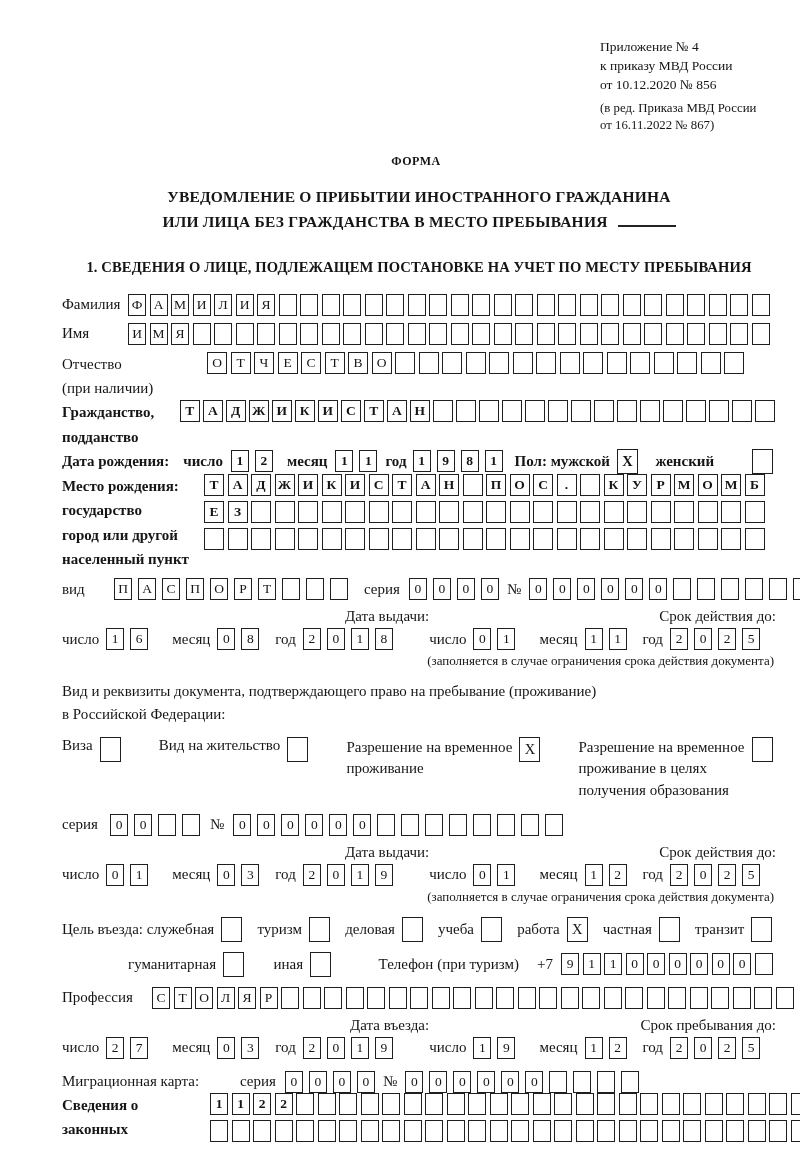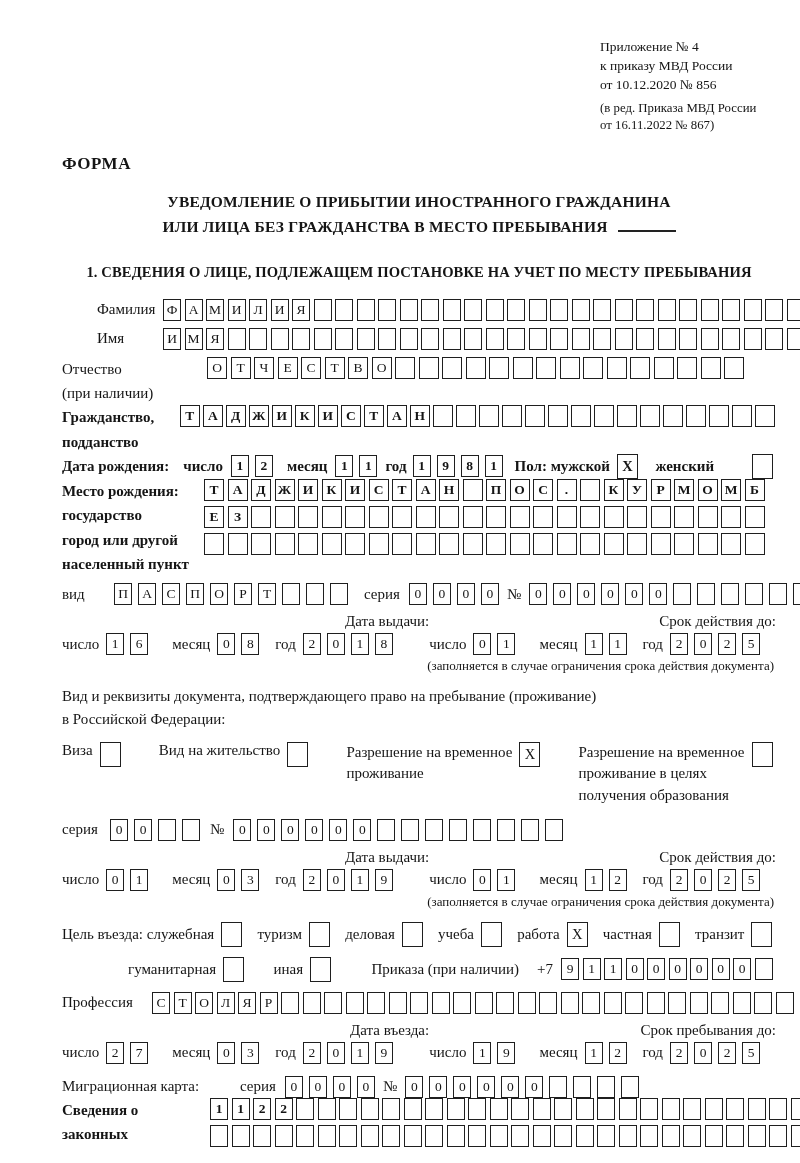--- a/index.html
+++ b/index.html
@@ -1,34 +1,34 @@
 <!DOCTYPE html>
 <html><head>
 <meta charset="utf-8">
 <style>
   html,body{margin:0;padding:0;background:#fff;}
   body{width:800px;height:1163px;font-family:"Liberation Serif","DejaVu Serif",serif;color:#151515;}
   .page{box-sizing:border-box;width:800px;height:1163px;padding:38px 24px 12px 62px;overflow:hidden;}
   .appendix{width:176px;margin-left:auto;font-size:13.5px;line-height:1.4;}
   .appendix .amend{font-size:12.8px;margin-top:5px;line-height:1.35;}
-  .forma{text-align:left;font-weight:bold;font-size:17px;margin:20px 6px 0 0;letter-spacing:.5px;}
+  .forma{text-align:center;font-weight:bold;font-size:12px;margin:20px 6px 0 0;letter-spacing:.5px;}
   .title{text-align:center;font-weight:bold;font-size:15.5px;line-height:1.6;margin-top:16px;letter-spacing:.2px;}
   .blank-underline{display:inline-block;width:58px;border-bottom:2px solid #222;margin-left:10px;vertical-align:baseline;}
   .sec-head{font-weight:bold;font-size:14.6px;margin-top:24px;text-align:center;letter-spacing:.1px;}
   .frow{display:flex;align-items:center;margin-top:7px;}
   .frow.top{align-items:flex-start;}
   .lbl{font-size:15px;flex-shrink:0;}
   .lblcol{flex-shrink:0;font-size:15px;line-height:1.62;}
   .grid{display:inline-flex;flex-wrap:nowrap;}
   .gridcol .grid{display:flex;margin-top:0;}
   .gridcol .grid + .grid{margin-top:5px;}
   .cell{box-sizing:border-box;width:18px;height:22px;border:1.6px solid #1f1f1f;margin-right:3.5px;display:inline-flex;align-items:center;justify-content:center;font-size:13.5px;flex-shrink:0;background:#fff;}
   .g-sp .cell{margin-right:6px;}
   .cbgrid .cell{width:21px;height:25px;font-size:14.5px;}
-  .w-fam{width:66px;margin-left:35px;}
+  .w-fam{width:66px;}
   .w-vid{width:52px;}
   .datepair{display:flex;margin-top:8px;}
   .dp-left{width:375px;}
   .dp-right{flex:1;}
   .datehead{text-align:right;font-size:15px;}
   .dp-left .datehead{padding-left:30px;}
   .dateline{display:flex;align-items:center;margin-top:3px;font-size:15px;}
   .dateline .lbl{margin-right:7px;}
   .dateline .grid{margin-right:10px;}
   .note-right{text-align:right;font-size:13px;margin-top:3px;padding-right:2px;}
@@ -581,21 +581,21 @@
         </span>
     </div>
     <div class="gap"></div>
     <div class="cbitem">
       <span class="lbl">иная</span>
       <span class="grid cbgrid">
           <span class="cell"></span>
         </span>
     </div>
     <div class="phone-part">
-      <span class="lbl">Приказа (при наличии)</span>
+      <span class="lbl">Телефон (при туризм)</span>
       <span class="plus">+7</span>
       <span class="grid">
           <span class="cell">9</span>
           <span class="cell">1</span>
           <span class="cell">1</span>
           <span class="cell">0</span>
           <span class="cell">0</span>
           <span class="cell">0</span>
           <span class="cell">0</span>
           <span class="cell">0</span>

